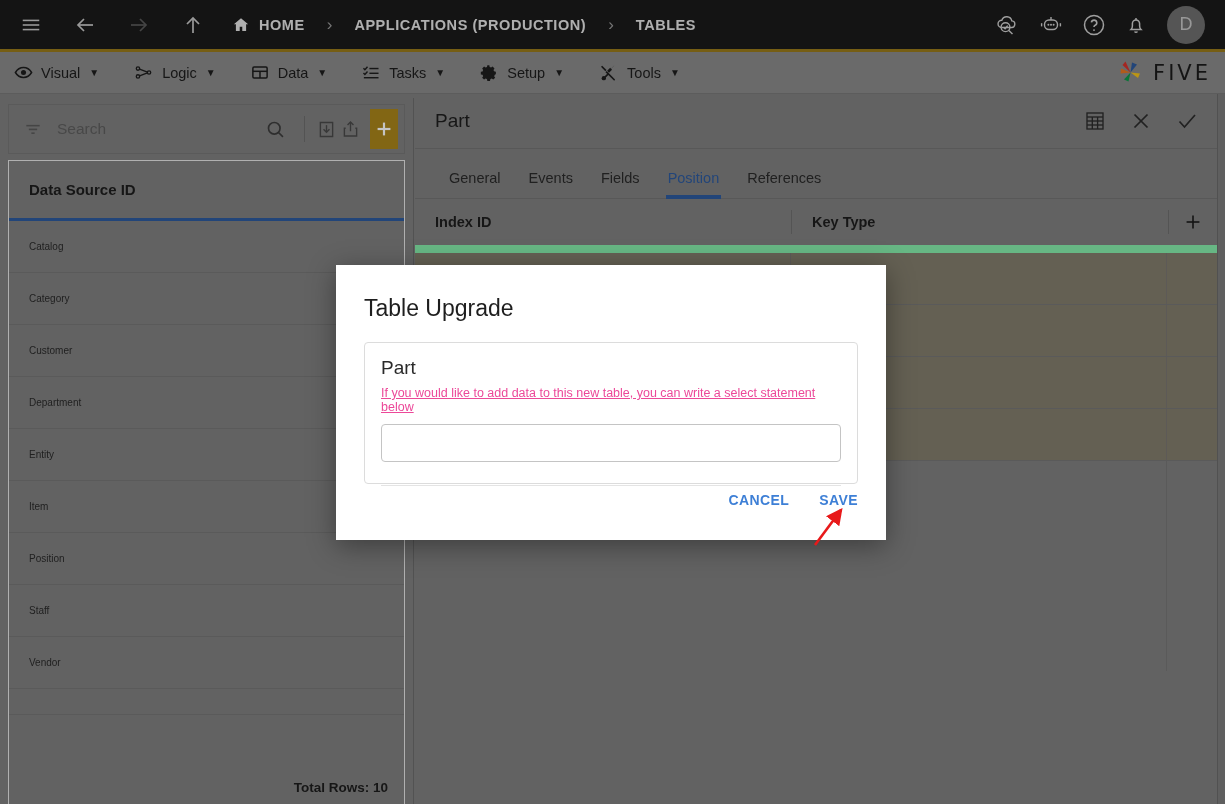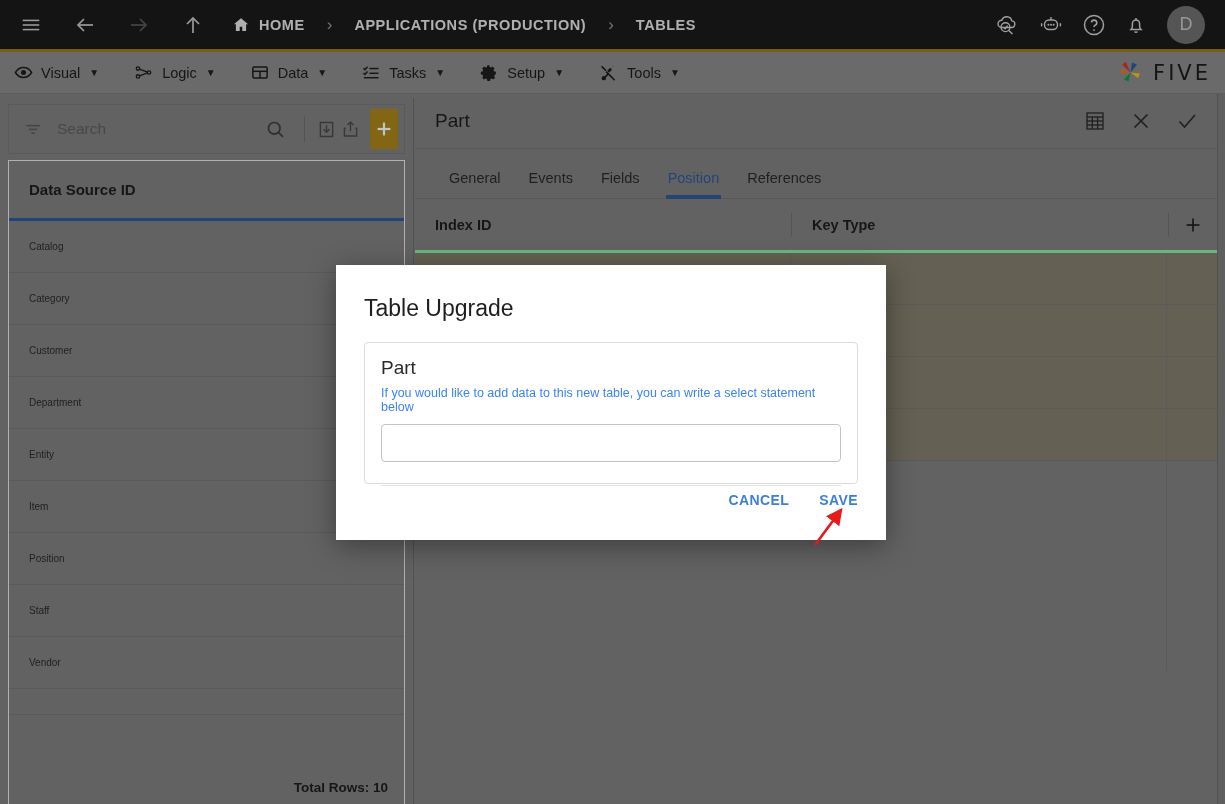--- a/index.html
+++ b/index.html
@@ -178,21 +178,21 @@
     cursor: pointer; position: relative;
   }
   .tab.active { color: #2d5a9e; }
   .tab.active::after {
     content:''; position: absolute; left: 12px; right: 12px; bottom: -1px;
     height: 4px; background: #2d5a9e;
   }
 
   .th-row {
     height: 54px; display: flex; align-items: center;
-    border-bottom: 3px solid #86efac;
+    border-bottom: 8px solid #86efac;
     position: relative;
   }
   .th {
     font-size: 14.5px; font-weight: bold; color: #1d1d1d;
     padding-left: 20px; position: relative; height: 100%;
     display: flex; align-items: center;
   }
   .th.c1 { width: 376px; }
   .th.c2 { width: 376px; }
   .th-sep { width: 1px; height: 24px; background: #6e6e6e; }
@@ -239,21 +239,21 @@
   .dlg-title {
     font-size: 23px; color: #1e1e1e; margin: 10px 0 20px 0;
     font-weight: 400;
   }
   .dlg-card {
     border: 1px solid #dcdcdc; border-radius: 4px;
     padding: 14px 16px 0 16px;
     height: 142px;
   }
   .dlg-card-title { font-size: 19px; color: #2a2a2a; margin-bottom: 7px; }
-  .dlg-card-desc { font-size: 12.5px; color: #3b82f6; margin-bottom: 10px; }
+  .dlg-card-desc { font-size: 12.5px; color: #ec4899; margin-bottom: 10px; text-decoration: underline; }
   .dlg-input {
     width: 100%; height: 38px;
     border: 1px solid #c4c4c4; border-radius: 4px;
     outline: none; padding: 0 10px;
     font-size: 13px; font-family: "Liberation Sans", sans-serif;
     background: #fff; color: #222;
   }
   .dlg-rule { height: 1px; background: #e4e4e4; margin-top: 23px; }
   .dlg-actions {
     margin-top: auto; display: flex; justify-content: flex-end;

